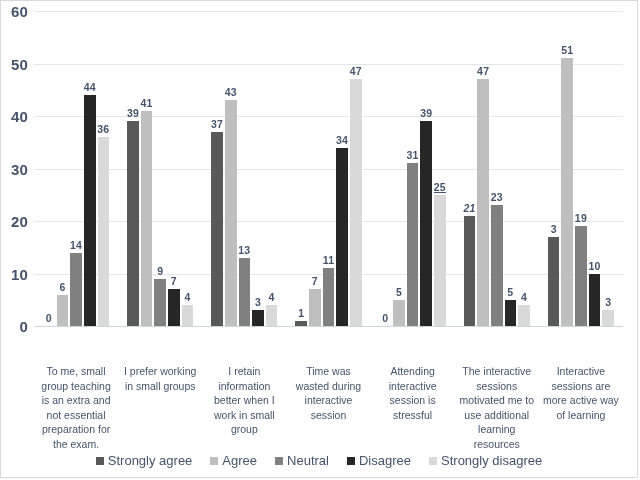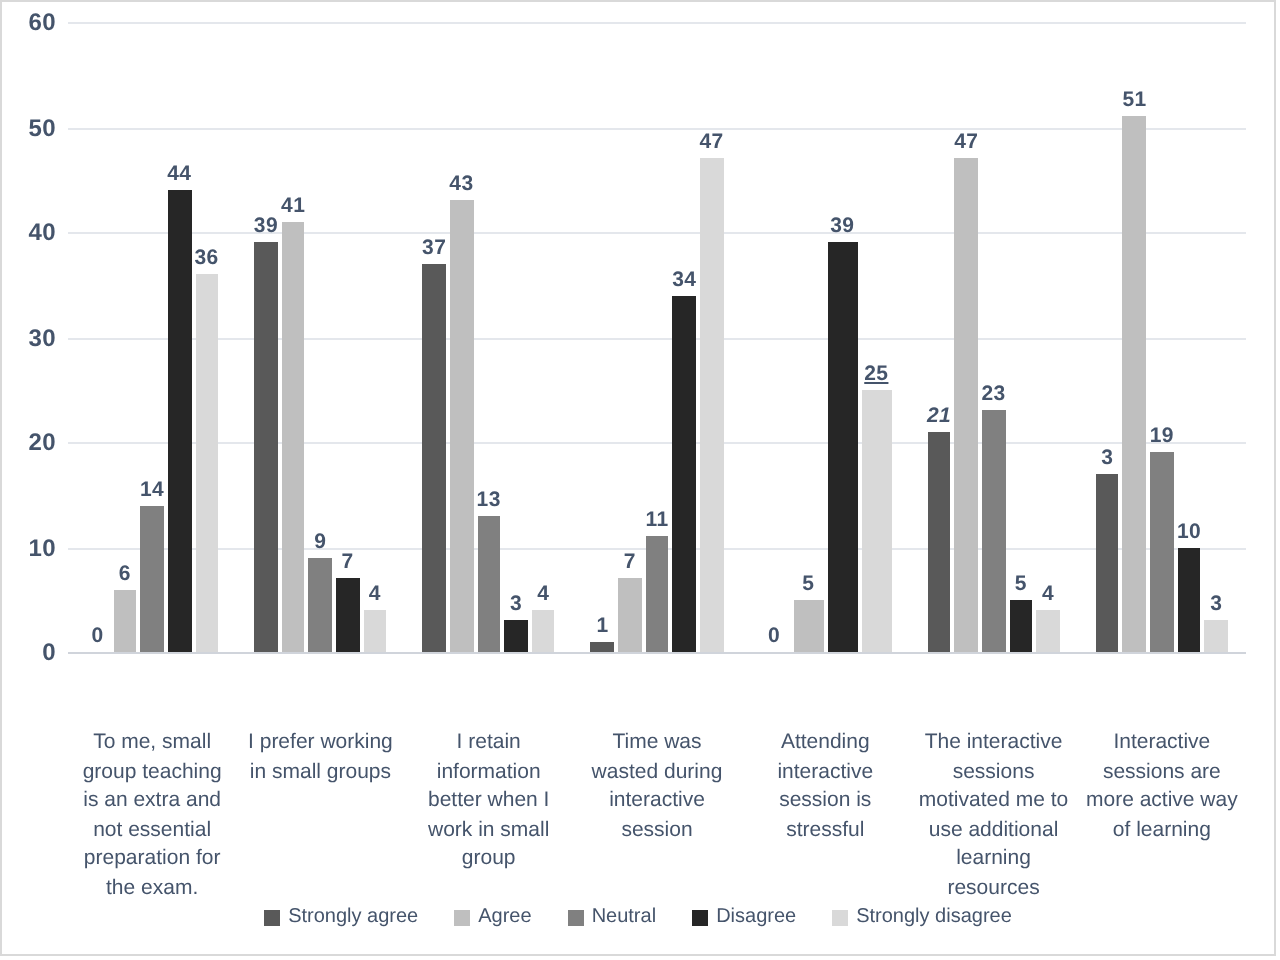--- a/index.html
+++ b/index.html
@@ -42,21 +42,21 @@
     left: 0;
     width: 100%;
     height: 1px;
     background: #d0d4db;
   }
   .ytick {
     position: absolute;
     right: 100%;
     margin-right: 6px;
     transform: translateY(-50%);
-    font-size: 12px;
+    font-size: 15px;
     color: #45546b;
     white-space: nowrap;
     font-weight: bold;
     letter-spacing: .2px;
   }
   .ytick-wrap {
     position: absolute;
     left: 0;
     width: 100%;
     height: 0;
@@ -139,21 +139,21 @@
     display: flex;
     align-items: center;
     gap: 4px;
   }
   .legend-swatch {
     width: 8px;
     height: 8px;
     background: #595959;
   }
   .legend-text {
-    font-size: 10px;
+    font-size: 13px;
     color: #45546b;
     white-space: nowrap;
   }
 </style>
 </head>
 <body>
 
 <div id="chart-root">
 
   <div class="plot-area">
@@ -281,20 +281,24 @@
         <div class="group">
           <div class="bar-slot">
             <div class="bar" title="Strongly agree: 0" style="height: 0px; background: rgb(89, 89, 89);"></div>
             <div class="bar-label" style="bottom: 2px;">0</div>
           </div>
           <div class="bar-slot">
             <div class="bar" title="Agree: 5" style="height: 26.25px; background: rgb(191, 191, 191);"></div>
             <div class="bar-label" style="bottom: 28.25px;">5</div>
           </div>
           <div class="bar-slot">
+            <div class="bar" title="Neutral: 31" style="height: 162.75px; background: rgb(128, 128, 128);"></div>
+            <div class="bar-label" style="bottom: 164.75px;">31</div>
+          </div>
+          <div class="bar-slot">
             <div class="bar" title="Disagree: 39" style="height: 204.75px; background: rgb(38, 38, 38);"></div>
             <div class="bar-label" style="bottom: 206.75px;">39</div>
           </div>
           <div class="bar-slot">
             <div class="bar" title="Strongly disagree: 25" style="height: 131.25px; background: rgb(217, 217, 217);"></div>
             <div class="bar-label" style="bottom: 133.25px; text-decoration: underline;">25</div>
           </div>
         </div>
         <div class="group">
           <div class="bar-slot">

